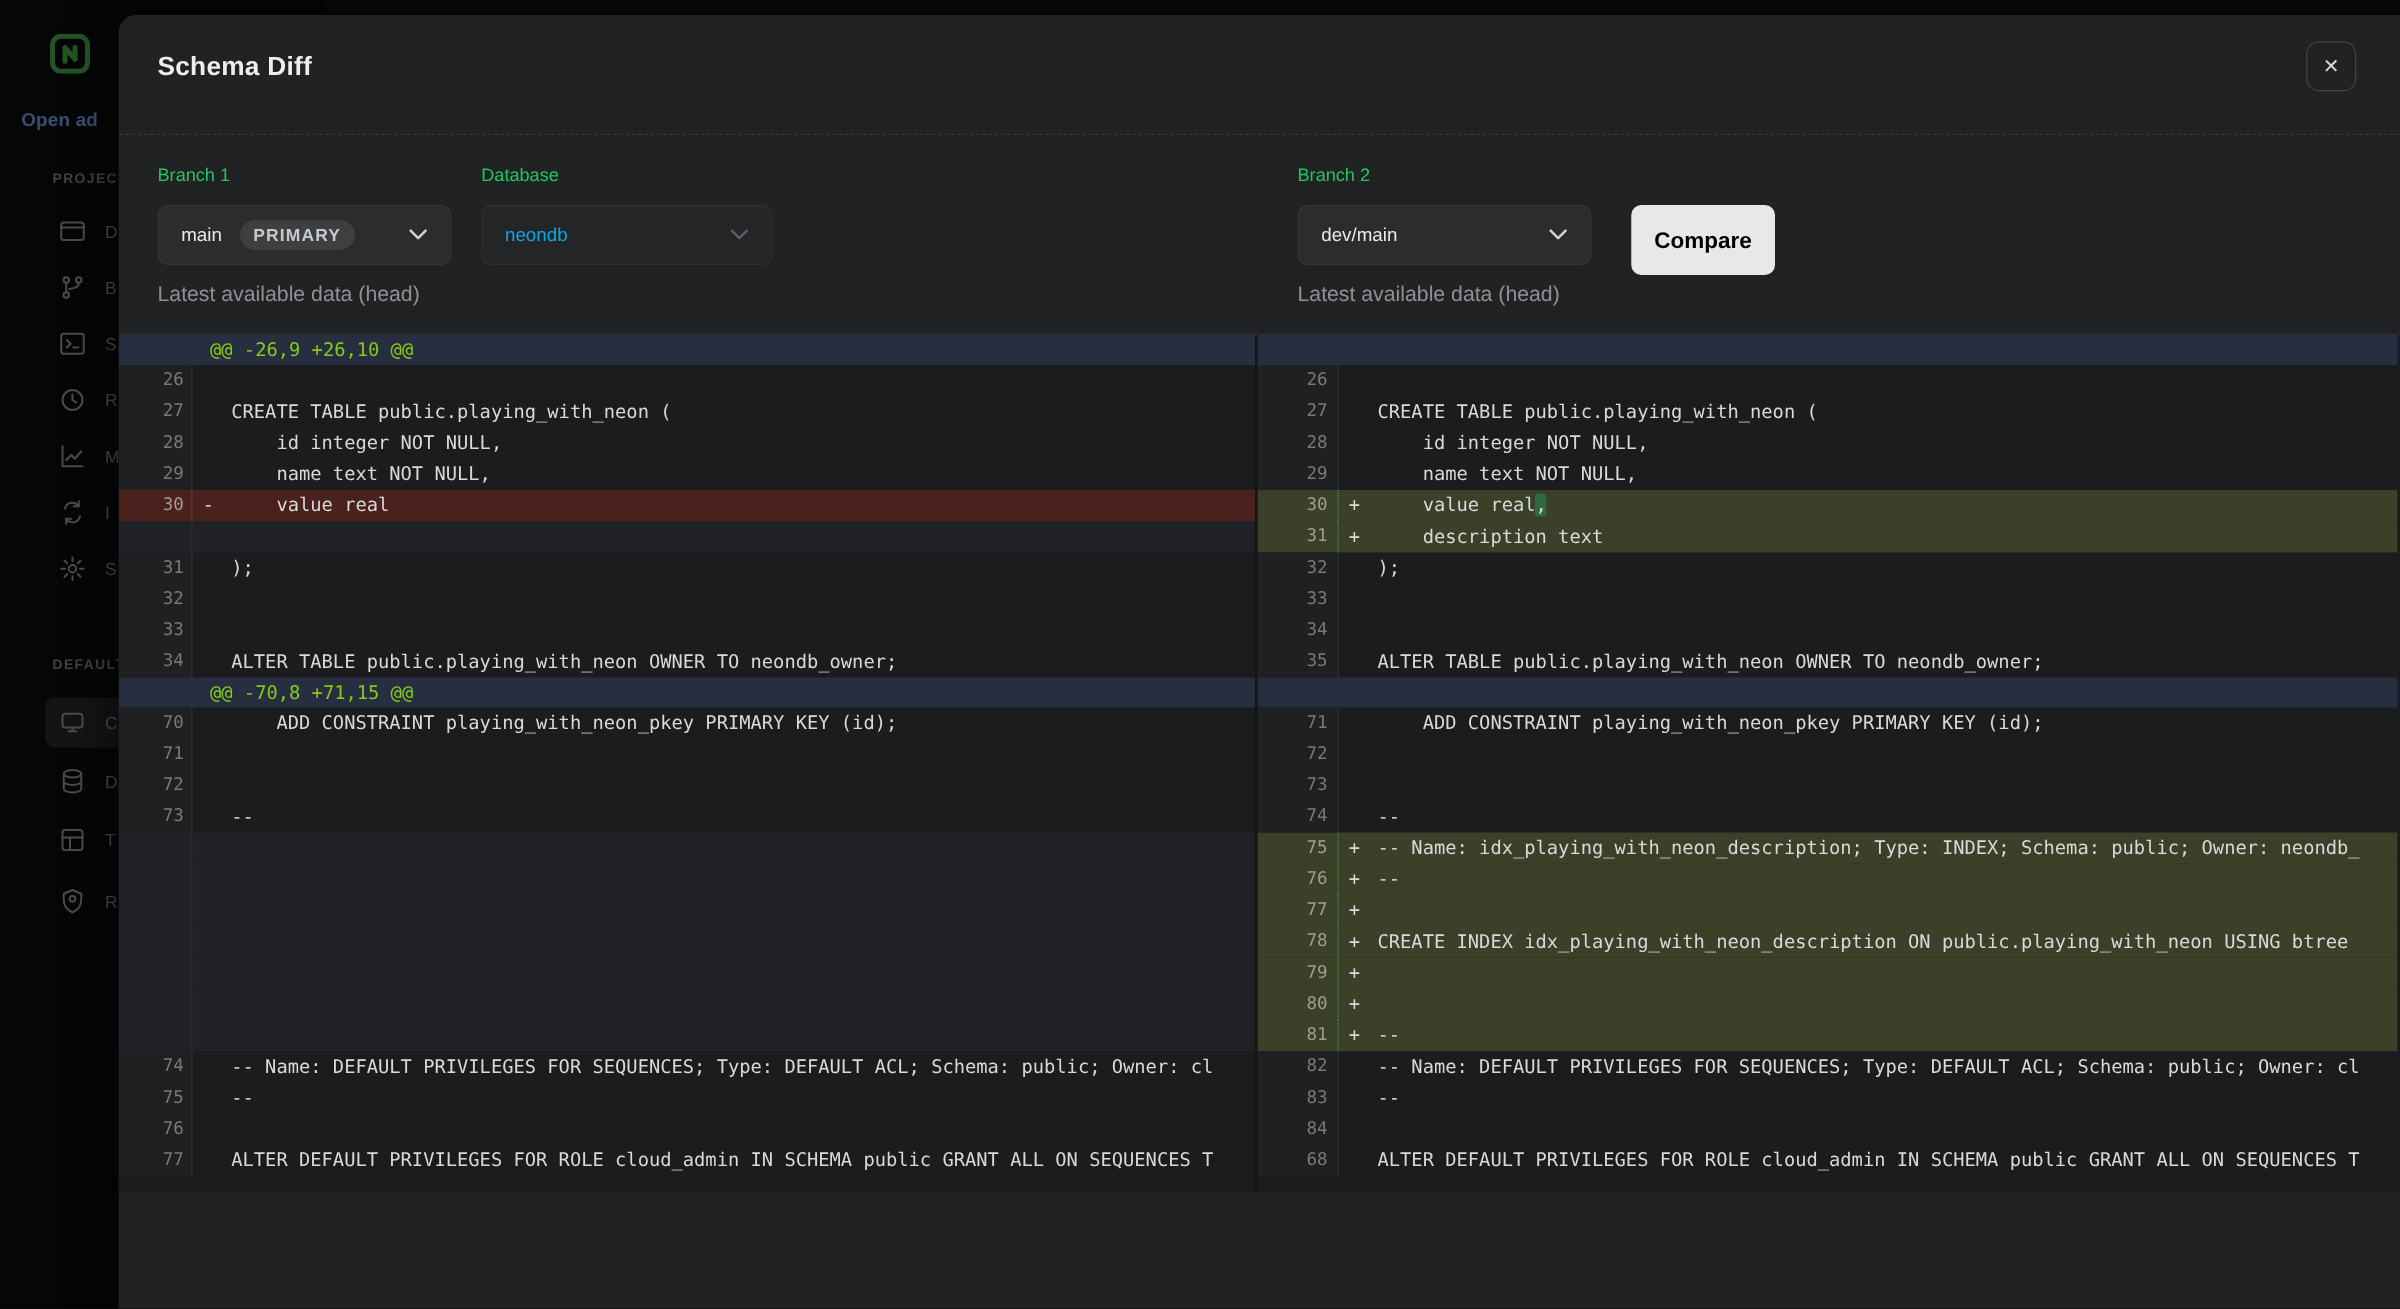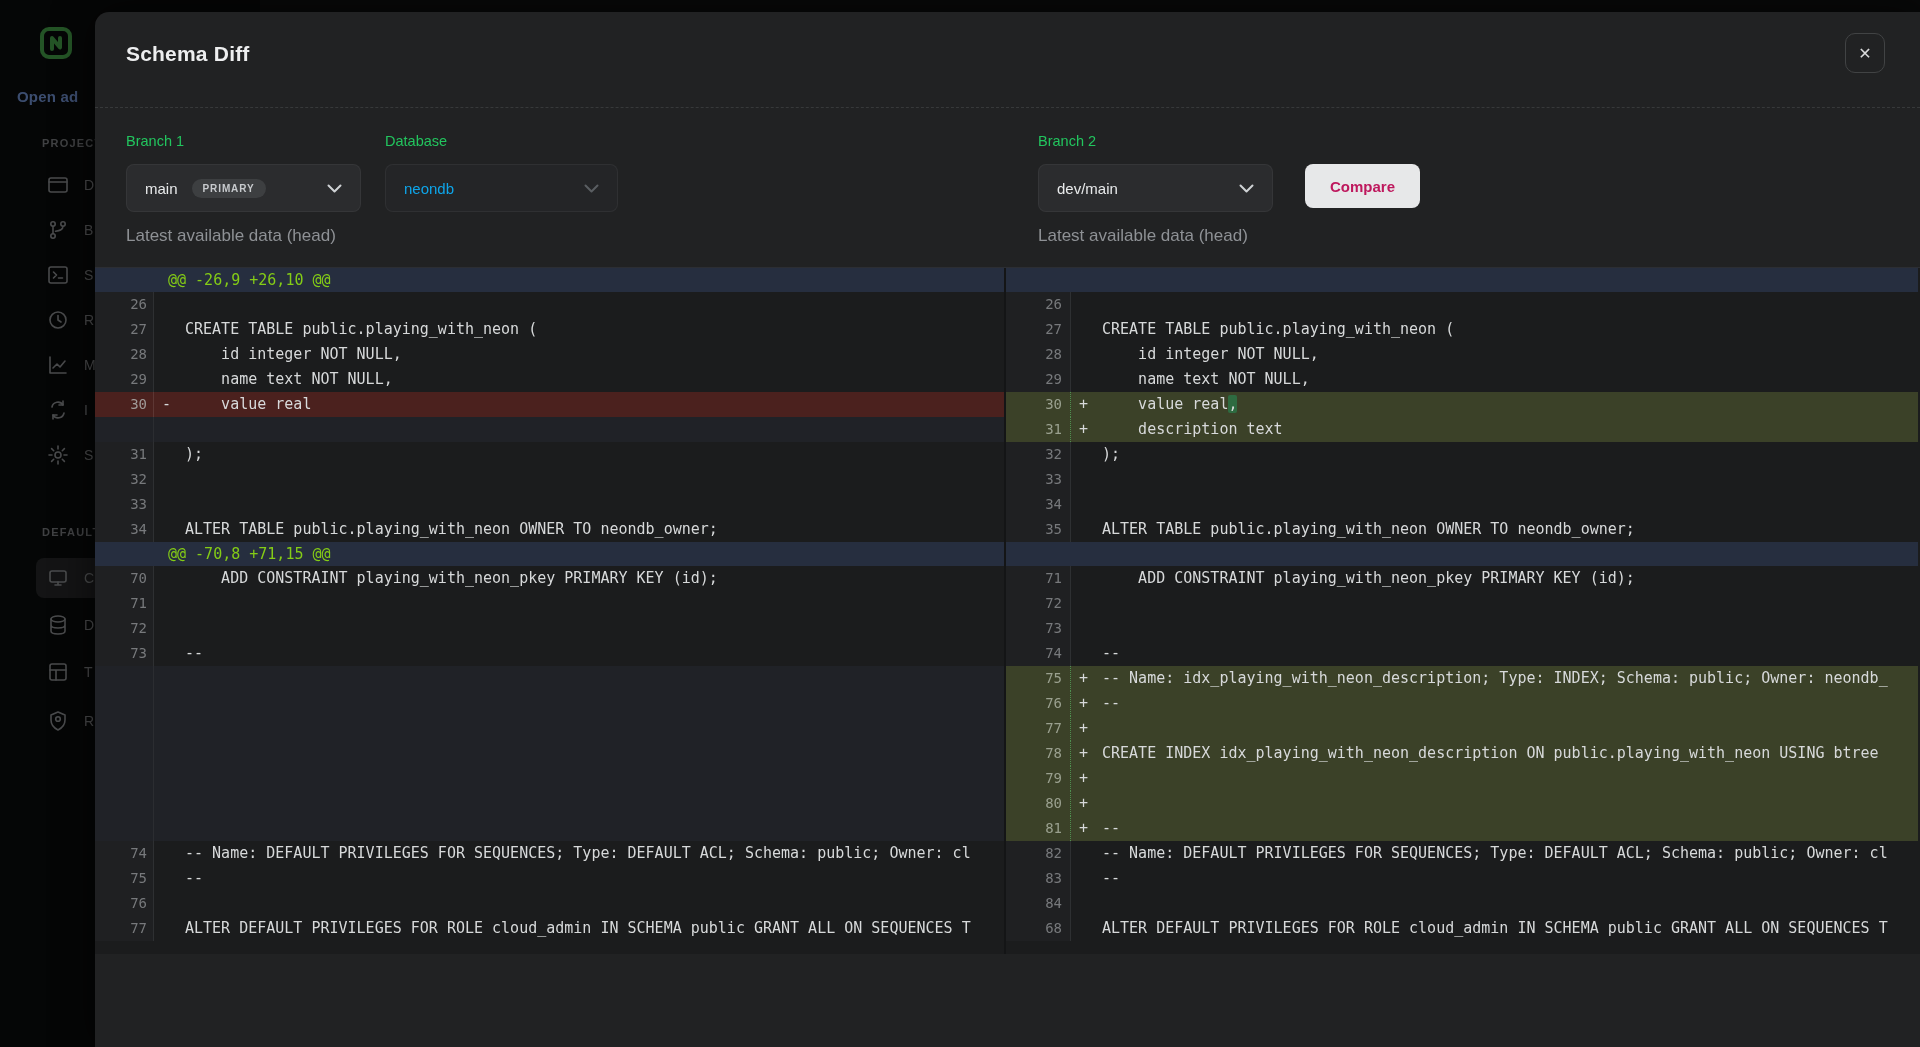--- a/index.html
+++ b/index.html
@@ -22,23 +22,23 @@
   .modal-title { position:absolute; left:31px; top:30px; font-size:21px; font-weight:600; color:#edeeef; letter-spacing:.2px; }
   .close-btn { position:absolute; left:1750px; top:21px; width:40px; height:40px; border:1px solid #414344; border-radius:10px; background:transparent; display:flex; align-items:center; justify-content:center; color:#d9dadb; font-size:16px; cursor:pointer; }
   .header-divider { position:absolute; left:0; top:95px; width:1825px; border-top:1px dashed #37393a; }
 
   .field-label { position:absolute; top:121px; font-size:14.5px; color:#22c55e; }
   .select { position:absolute; top:152px; height:48px; background:#2b2c2e; border:1px solid rgba(255,255,255,0.05); border-radius:8px; display:flex; align-items:center; padding:0 18px; gap:14px; cursor:pointer; }
   .select .sel-value { font-size:15px; color:#e8eaeb; }
   .select .chev { margin-left:auto; }
   .select.disabled { background:#242527; }
   .select.disabled .sel-value { color:#0ea5e9;text-align:right; }
-  .badge { background:#3d3f41; border-radius:999px; padding:4px 11px; font-size:10px; font-weight:700; letter-spacing:.9px; color:#c7cacd; }
+  .badge { background:#3d3f41; border-radius:999px; padding:4px 11px; font-size:14px; font-weight:700; letter-spacing:.9px; color:#c7cacd; }
   .hint { position:absolute; top:214px; font-size:17px; color:#8e9195; }
-  .compare-btn { position:absolute; left:1210px; top:152px; width:115px; height:44px; background:#e7e8e9; color:#be185d; font-size:15px; font-weight:600; border:none; border-radius:8px; cursor:pointer; }
+  .compare-btn { position:absolute; left:1210px; top:152px; width:115px; height:56px; background:#e7e8e9; color:#000000; font-size:18px; font-weight:600; border:none; border-radius:8px; cursor:pointer; }
 
   
   #diff { position:absolute; left:0; top:255px; width:1825px; height:687px; border-top:1px solid #2c2e33; background:#1b1c1d; display:flex; overflow:hidden; font-family:"DejaVu Sans Mono","Liberation Mono",monospace; font-size:15px; }
   #diff-left  { width:911px; border-right:2px solid #141516; overflow:hidden; }
   #diff-right { width:912px; overflow:hidden; }
   .drow { display:flex; height:25px; line-height:25px; }
   .drow .ln { flex:0 0 auto; text-align:right; color:#77797c; font-size:14px; border-right:1px solid #2e3032; }
   #diff-left  .drow .ln { width:59px; padding-right:6px; }
   #diff-right .drow .ln { width:65px; padding-right:8px; }
   .drow .code { flex:1; overflow:hidden; white-space:pre; color:#d7d9da; padding-left:8px; }

